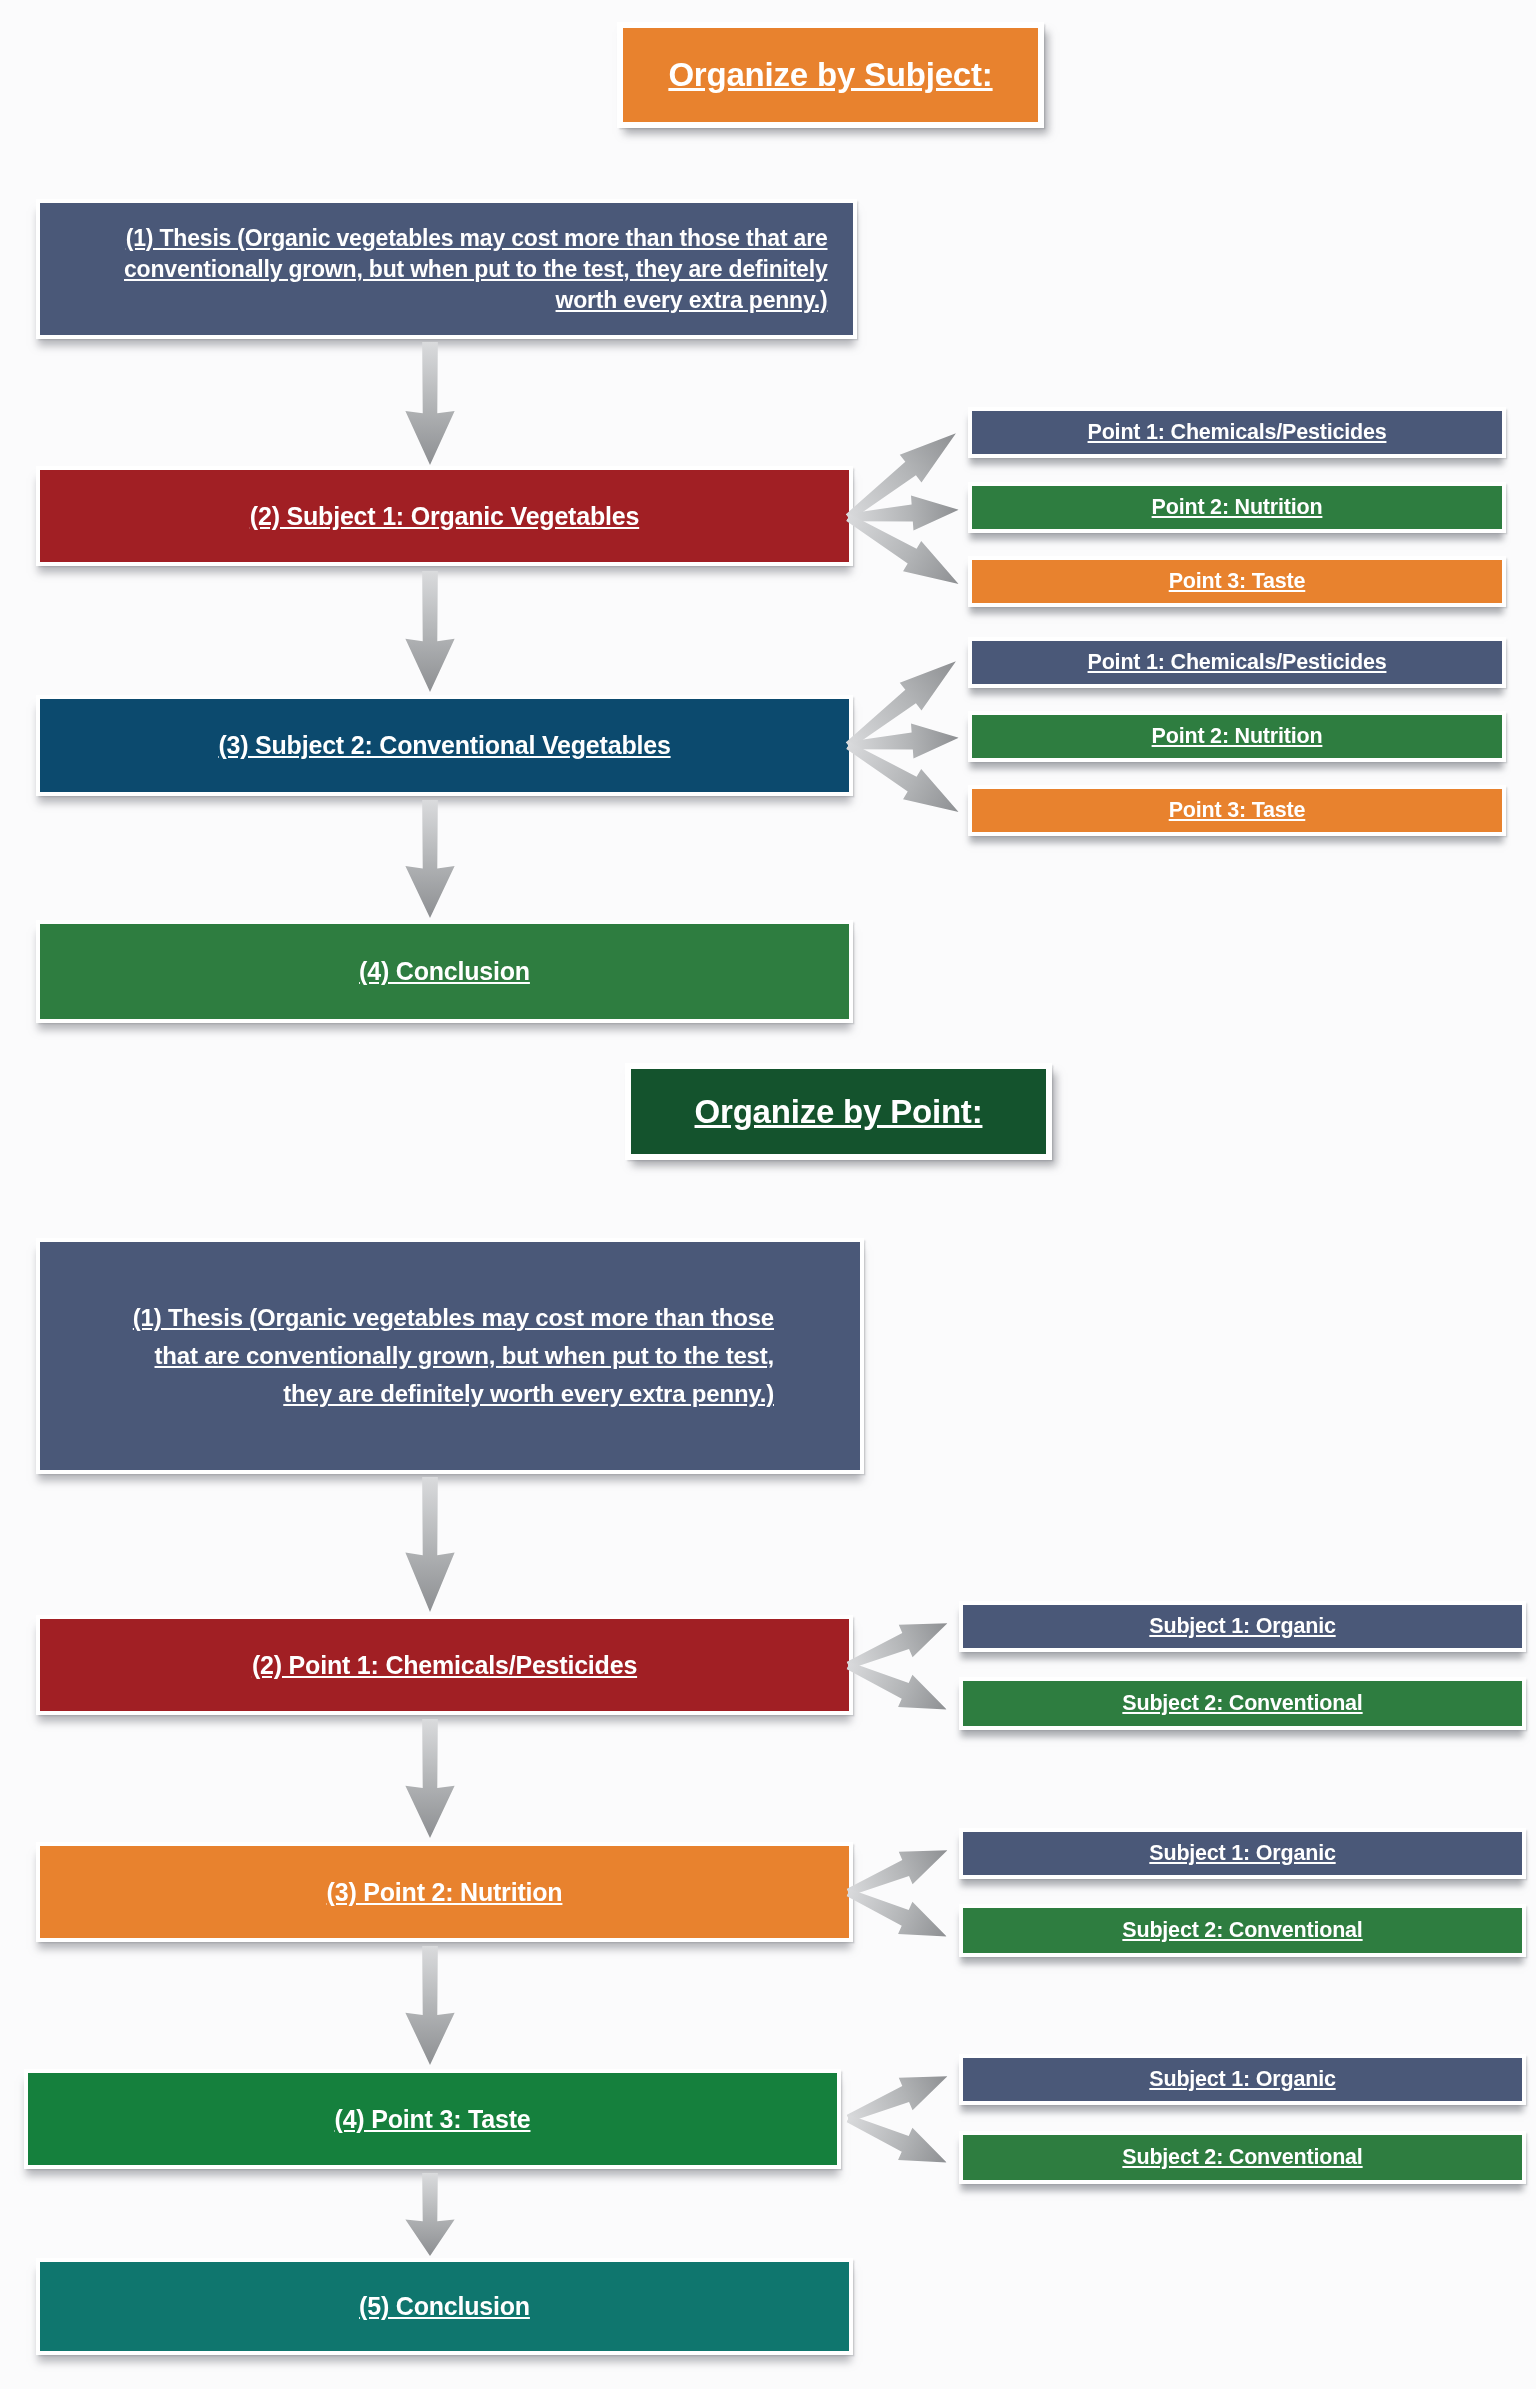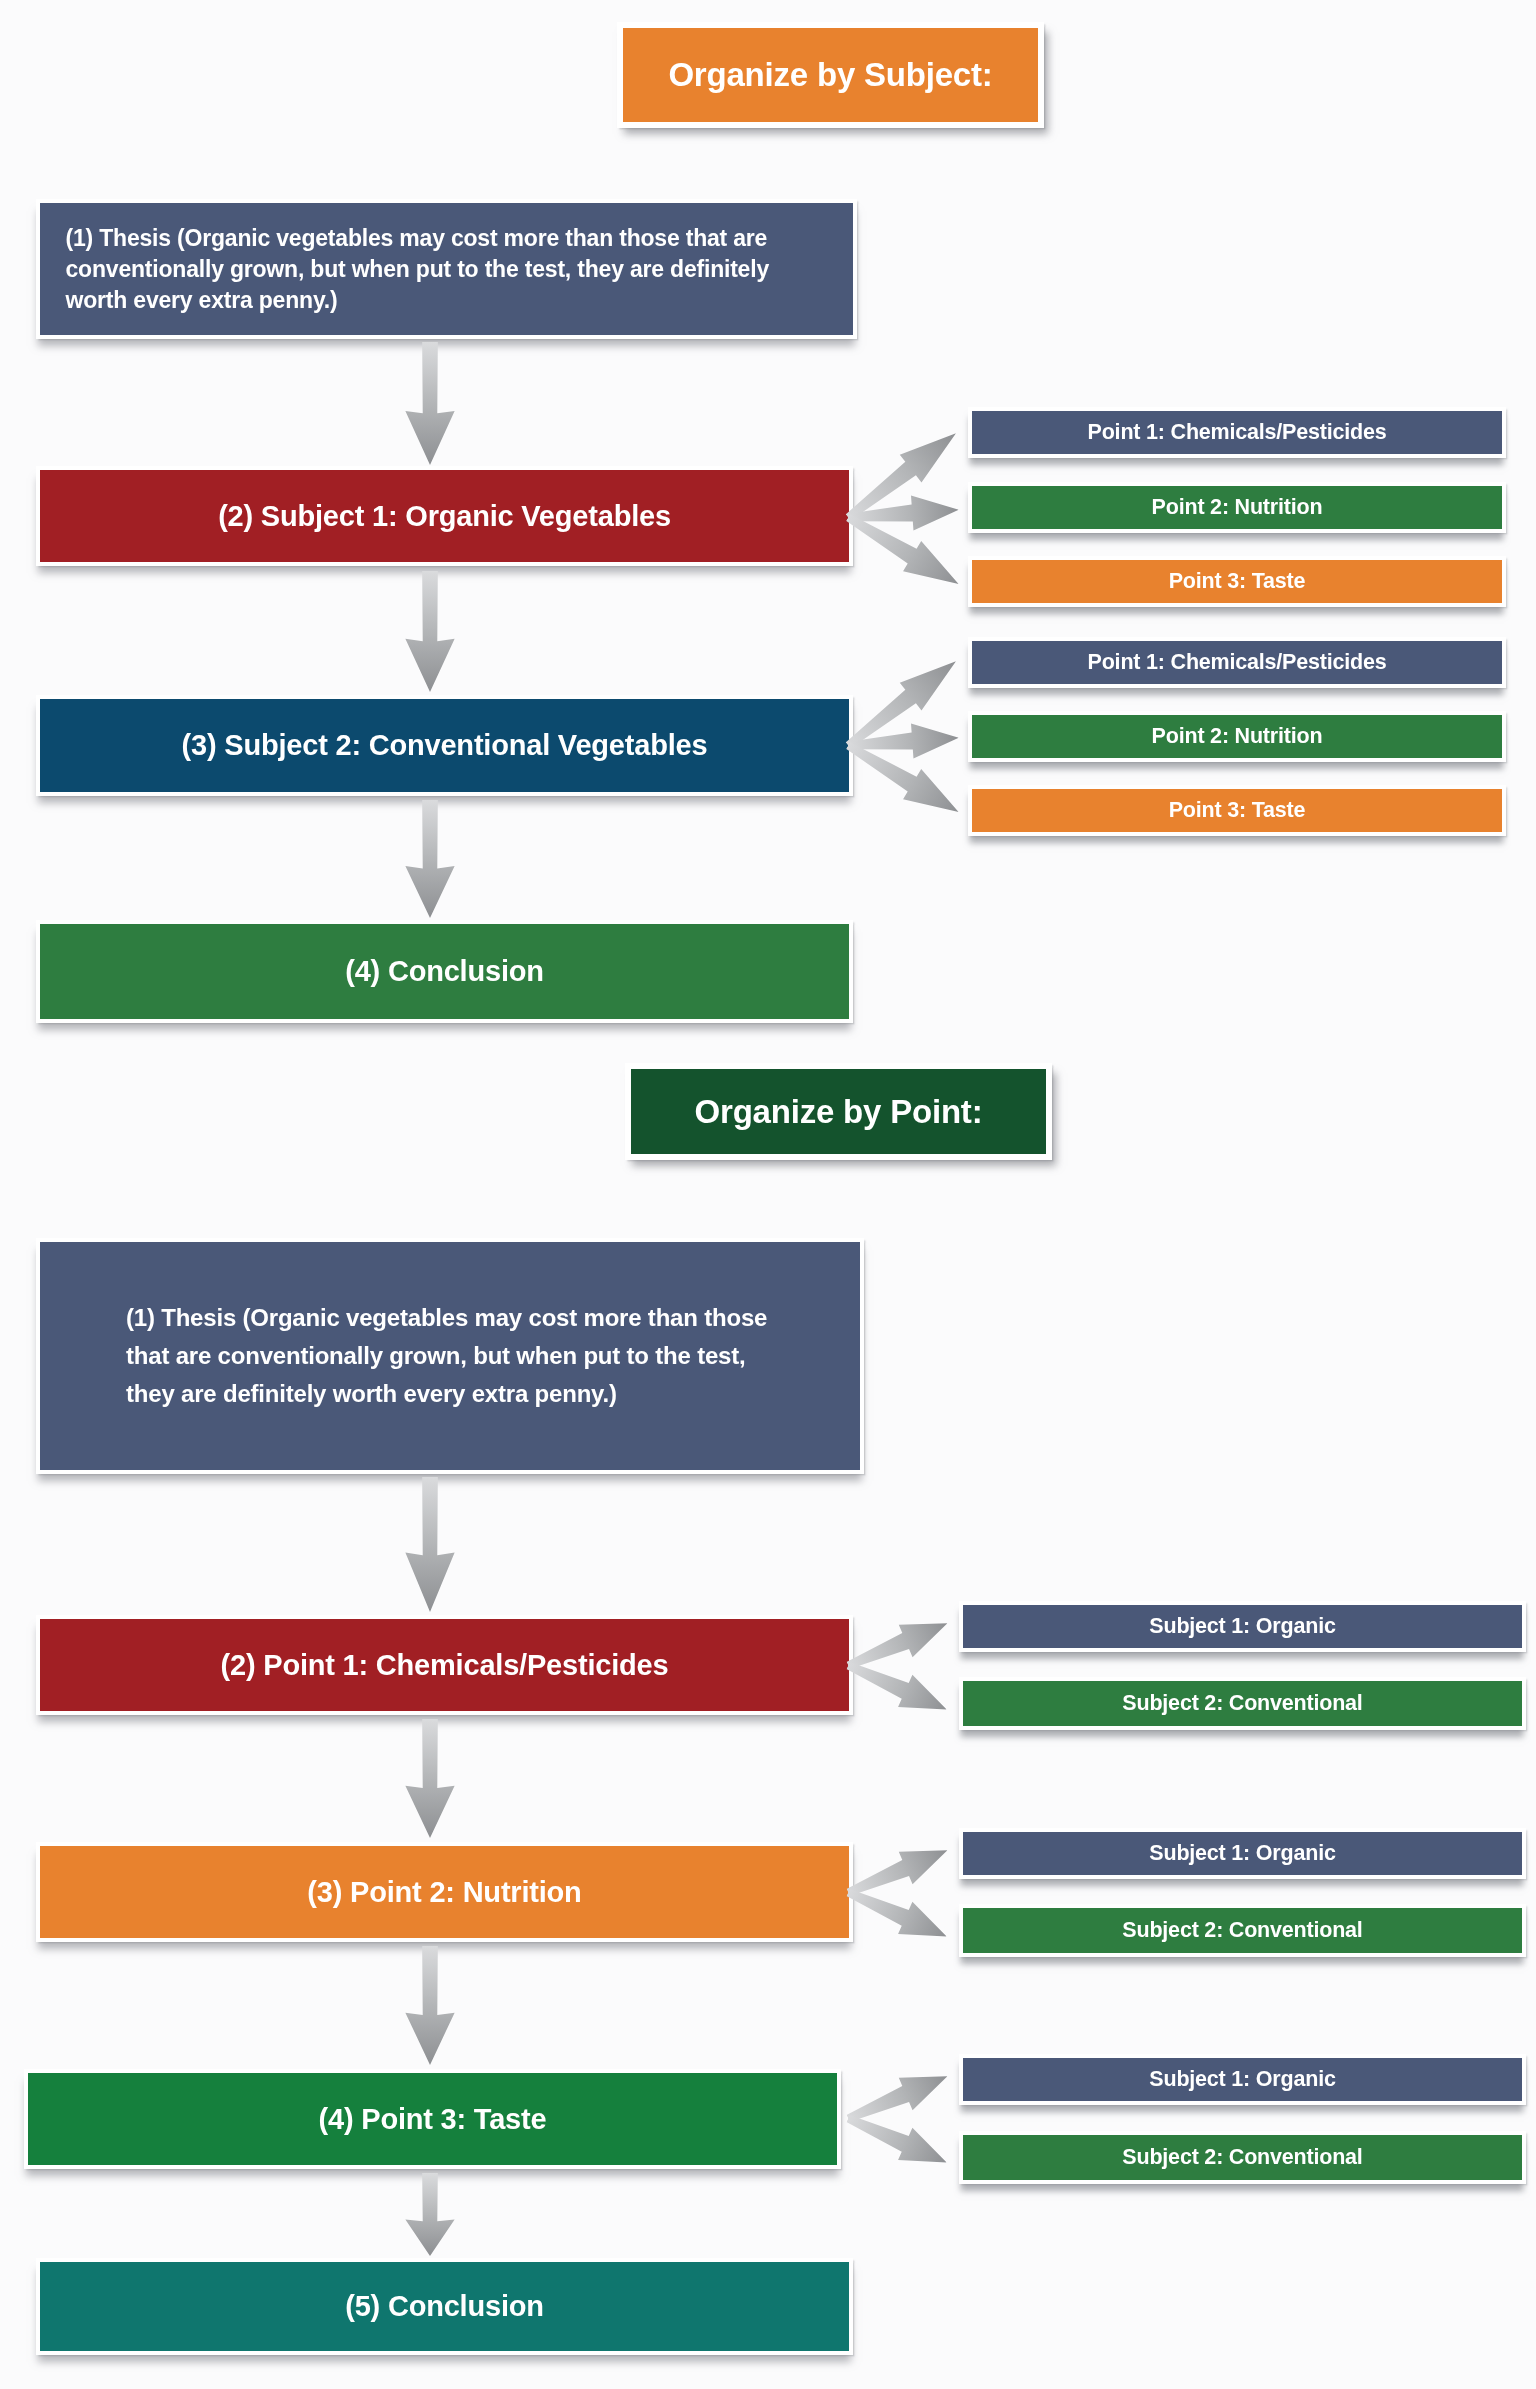--- a/index.html
+++ b/index.html
@@ -11,31 +11,32 @@
     font-family:"Liberation Sans", sans-serif;
     font-weight:bold;
     color:#ffffff;
     letter-spacing:-0.2px;
   }
   .box{
     position:absolute;
     border:4.8px solid #ffffff;
     box-shadow:0 9.5px 8px -2.4px rgba(125,128,134,0.55), 1.6px 1.6px 1.6px rgba(150,152,156,0.35);
     display:flex;align-items:center;justify-content:center;
-    text-align:left;
+    text-align:right;
     box-sizing:border-box;
+    text-decoration:underline;
   }
   .title{
     border-width:6.4px;
     font-size:33px;
     box-shadow:5.6px 8px 8px -1.6px rgba(120,122,128,0.6), 1.6px 1.6px 1.6px rgba(150,152,156,0.35);
   }
   .thesis{font-size:23px;line-height:31px;padding:0 25.5px;}
   .thesis-2{font-size:24px;line-height:38px;padding:0 86px;}
-  .main{font-size:29px;}
+  .main{font-size:25px;}
   .chip{
     border-width:4px;
     font-size:21.5px;
     box-shadow:0 8.8px 6.4px -1.6px rgba(122,125,131,0.6), 1.6px 1.6px 1.6px rgba(150,152,156,0.3);
     margin-left:16px;
   }
   .arrow-down{
     position:absolute;
     width:56px;
     background:linear-gradient(180deg,#dadbdd 0%,#b7b9bb 45%,#8d8f92 100%);

